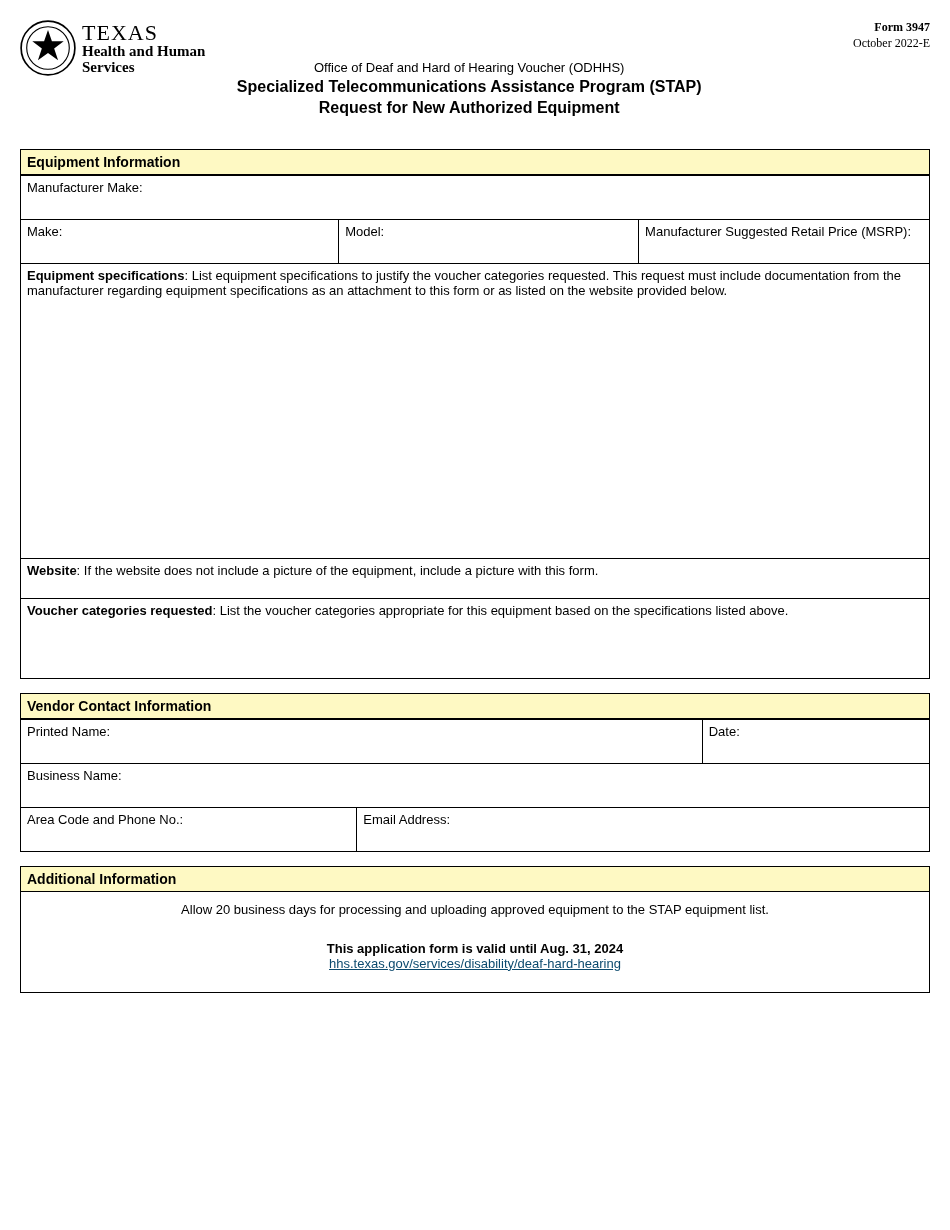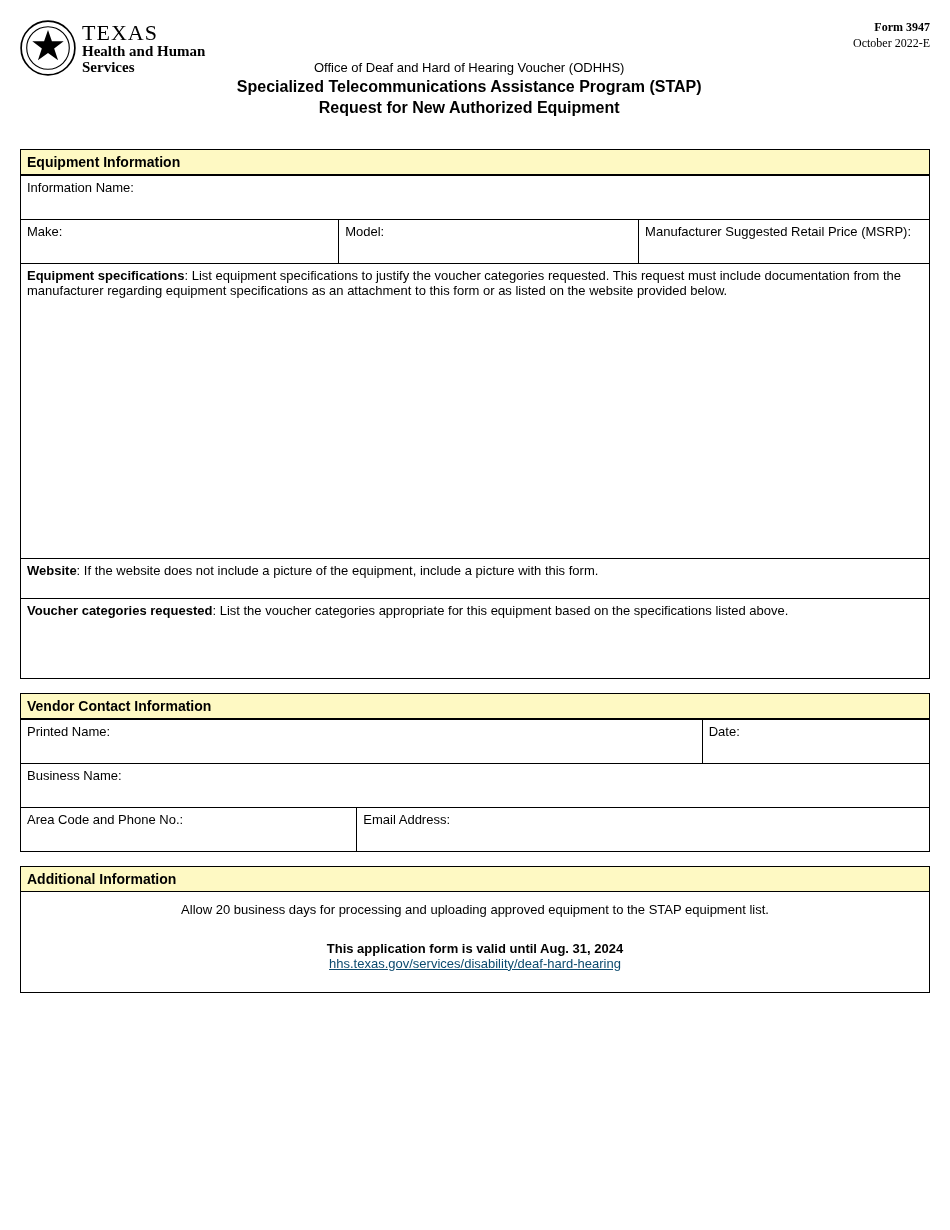--- a/index.html
+++ b/index.html
@@ -130,21 +130,21 @@
     <div class="fn">Form 3947</div>
     <div>October 2022-E</div>
   </div>
 </div>
 
 <div class="section-header">Equipment Information</div>
 <table class="form-table">
   <tbody>
       <tr>
     <td colspan="3">
-      <span>Information Name:</span>
+      <span>Manufacturer Make:</span>
     </td>
   </tr>
   <tr>
     <td style="width:35%">
       <span>Make:</span>
     </td>
     <td style="width:33%">
       <span>Model:</span>
     </td>
     <td style="width:32%">

